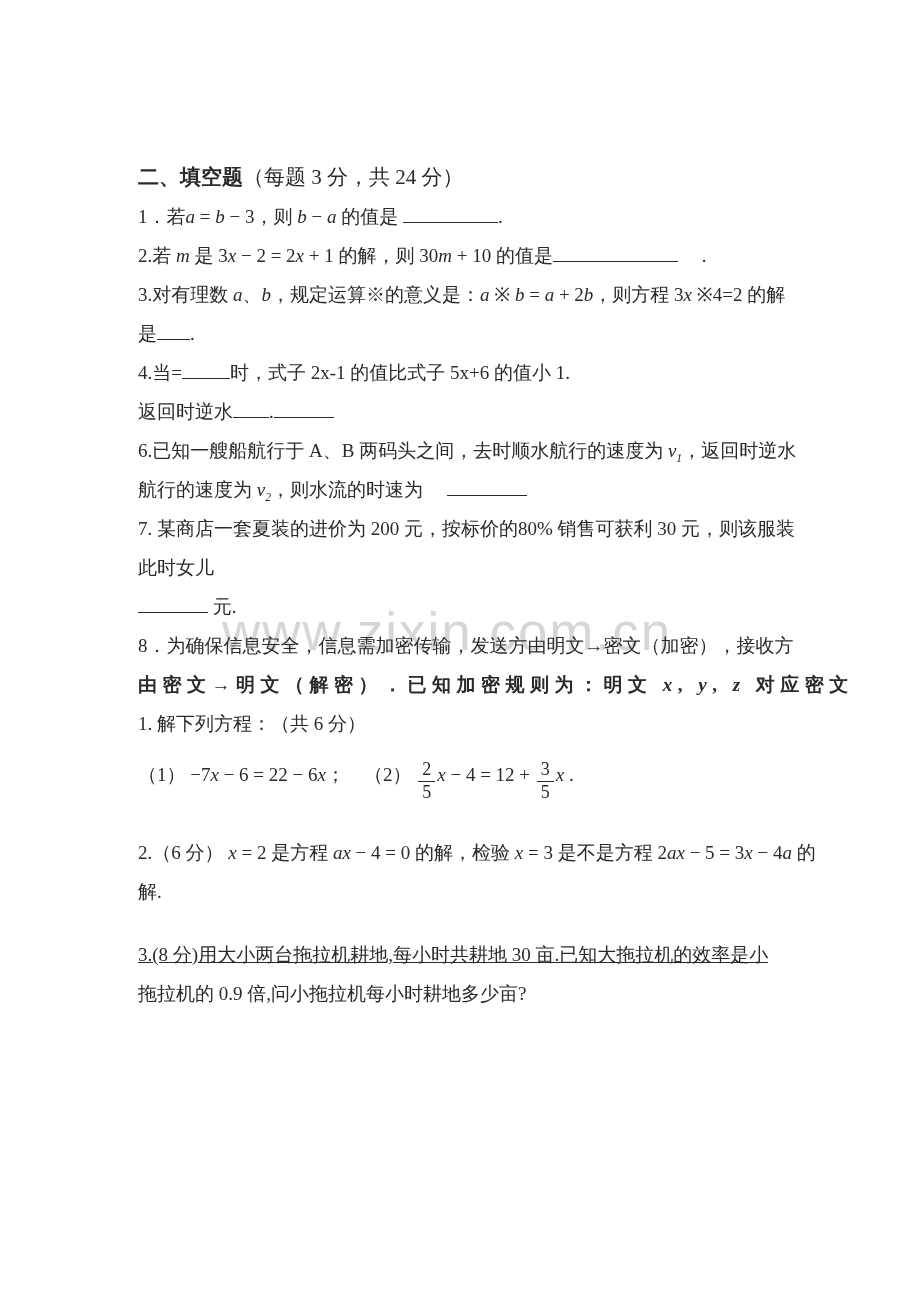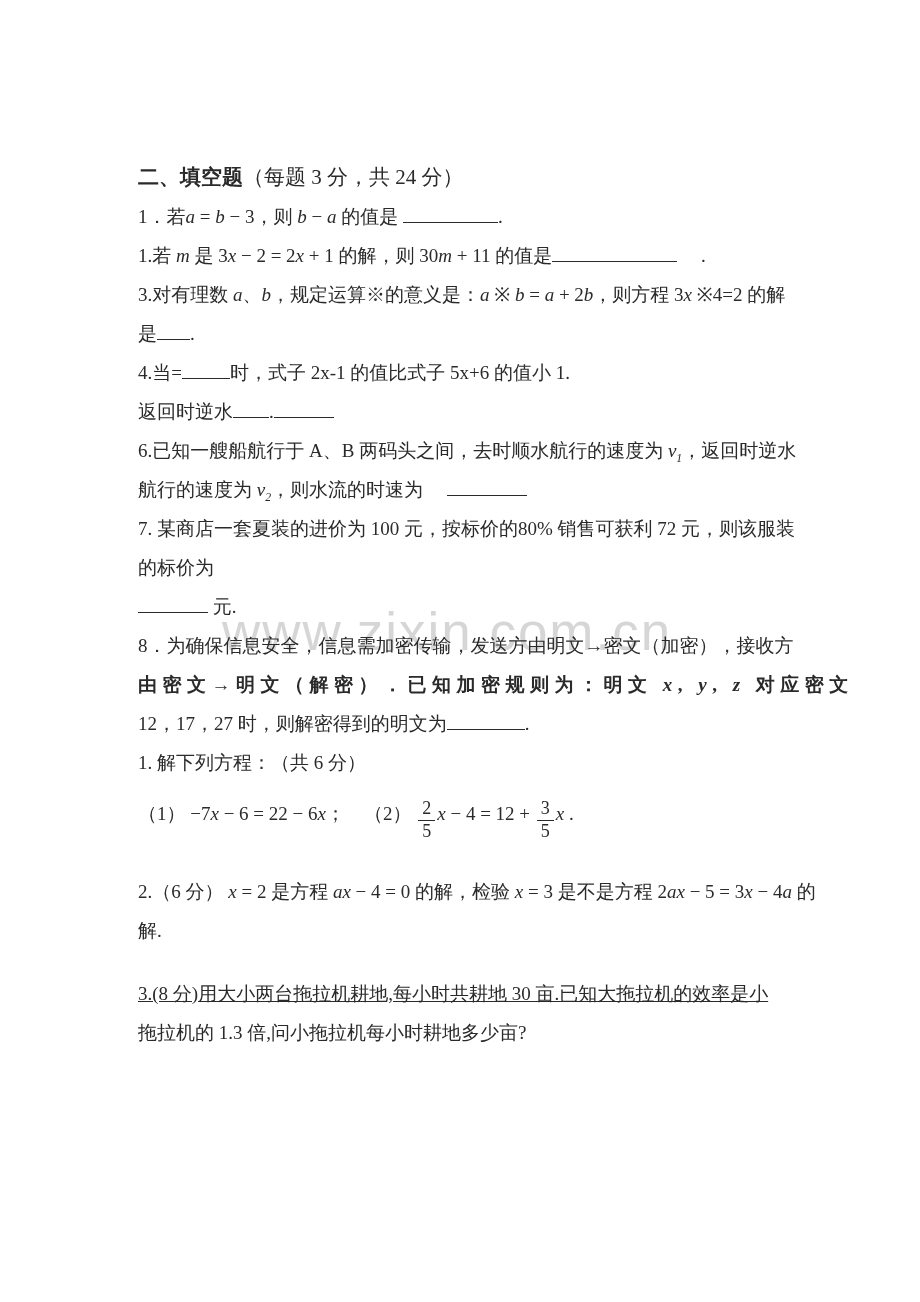--- a/index.html
+++ b/index.html
@@ -59,33 +59,32 @@
   .frac .den { display: block; padding-top: 1px; }
 </style>
 </head>
 <body>
 
 <div class="page">
   <div class="watermark">www.zixin.com.cn</div>
   <div class="content">
       <div class="line heading"><span class="b">二、填空题</span><span class="cn">（每题 3 分，共 24 分）</span></div>
       <div class="line"><span class="cn">1．若</span><span class="math">a</span><span class="cn"> = </span><span class="math">b</span><span class="cn"> − 3，则 </span><span class="math">b</span><span class="cn"> − </span><span class="math">a</span><span class="cn"> 的值是 </span><span class="blank" style="width: 95px;"></span><span class="cn">.</span></div>
-      <div class="line"><span class="cn">1.若 </span><span class="math">m</span><span class="cn"> 是 3</span><span class="math">x</span><span class="cn"> − 2 = 2</span><span class="math">x</span><span class="cn"> + 1 的解，则 30</span><span class="math">m</span><span class="cn"> + 11 的值是</span><span class="blank" style="width: 125px;"></span><span class="cn">　 .</span></div>
+      <div class="line"><span class="cn">2.若 </span><span class="math">m</span><span class="cn"> 是 3</span><span class="math">x</span><span class="cn"> − 2 = 2</span><span class="math">x</span><span class="cn"> + 1 的解，则 30</span><span class="math">m</span><span class="cn"> + 10 的值是</span><span class="blank" style="width: 125px;"></span><span class="cn">　 .</span></div>
       <div class="line"><span class="cn">3.对有理数 </span><span class="math">a</span><span class="cn">、</span><span class="math">b</span><span class="cn">，规定运算※的意义是：</span><span class="math">a</span><span class="cn"> ※ </span><span class="math">b</span><span class="cn"> = </span><span class="math">a</span><span class="cn"> + 2</span><span class="math">b</span><span class="cn">，则方程 3</span><span class="math">x</span><span class="cn"> ※4=2 的解</span></div>
       <div class="line"><span class="cn">是</span><span class="blank" style="width: 33px;"></span><span class="cn">.</span></div>
       <div class="line"><span class="cn">4.当=</span><span class="blank" style="width: 48px;"></span><span class="cn">时，式子 2x-1 的值比式子 5x+6 的值小 1.</span></div>
       <div class="line"><span class="cn">返回时逆水</span><span class="blank" style="width: 36px;"></span><span class="cn">.</span><span class="blank" style="width: 60px;"></span></div>
       <div class="line"><span class="cn">6.已知一艘船航行于 A、B 两码头之间，去时顺水航行的速度为 </span><span class="math">v<sub>1</sub></span><span class="cn">，返回时逆水</span></div>
       <div class="line"><span class="cn">航行的速度为 </span><span class="math">v<sub>2</sub></span><span class="cn">，则水流的时速为　 </span><span class="blank" style="width: 80px;"></span></div>
-      <div class="line"><span class="cn">7. 某商店一套夏装的进价为 100 元，按标价的80% 销售可获利 72 元，则该服装</span></div>
-      <div class="line"><span class="cn">的标价为</span></div>
+      <div class="line"><span class="cn">7. 某商店一套夏装的进价为 200 元，按标价的80% 销售可获利 30 元，则该服装</span></div>
+      <div class="line"><span class="cn">此时女儿</span></div>
       <div class="line"><span class="blank" style="width: 70px;"></span><span class="cn"> 元.</span></div>
       <div class="line"><span class="cn">8．为确保信息安全，信息需加密传输，发送方由明文→密文（加密），接收方</span></div>
       <div class="line" style="letter-spacing: 5.5px; font-weight: bold;"><span class="cn">由密文→明文（解密）．已知加密规则为：明文 </span><span class="math">x</span><span class="cn">, </span><span class="math">y</span><span class="cn">, </span><span class="math">z</span><span class="cn"> 对应密文</span></div>
-      <div class="line"><span class="cn">12，17，27 时，则解密得到的明文为</span><span class="blank" style="width: 78px;"></span><span class="cn">.</span></div>
       <div class="line"><span class="cn">1. 解下列方程：（共 6 分）</span></div>
       <div class="line eq"><span class="cn">（1） −7</span><span class="math">x</span><span class="cn"> − 6 = 22 − 6</span><span class="math">x</span><span class="cn">；　（2） </span><span class="frac"><span class="num">2</span><span class="den">5</span></span><span class="math">x</span><span class="cn"> − 4 = 12 + </span><span class="frac"><span class="num">3</span><span class="den">5</span></span><span class="math">x</span><span class="cn"> .</span></div>
       <div class="line" style="margin-top: 26px;"><span class="cn">2.（6 分） </span><span class="math">x</span><span class="cn"> = 2 是方程 </span><span class="math">ax</span><span class="cn"> − 4 = 0 的解，检验 </span><span class="math">x</span><span class="cn"> = 3 是不是方程 2</span><span class="math">ax</span><span class="cn"> − 5 = 3</span><span class="math">x</span><span class="cn"> − 4</span><span class="math">a</span><span class="cn"> 的</span></div>
       <div class="line"><span class="cn">解.</span></div>
       <div class="line" style="margin-top: 24px; text-decoration: underline;"><span class="cn">3.(8 分)用大小两台拖拉机耕地,每小时共耕地 30 亩.已知大拖拉机的效率是小</span></div>
-      <div class="line"><span class="cn">拖拉机的 1.3 倍,问小拖拉机每小时耕地多少亩?</span></div>
+      <div class="line"><span class="cn">拖拉机的 0.9 倍,问小拖拉机每小时耕地多少亩?</span></div>
     </div>
 </div>
 
 </body></html>

